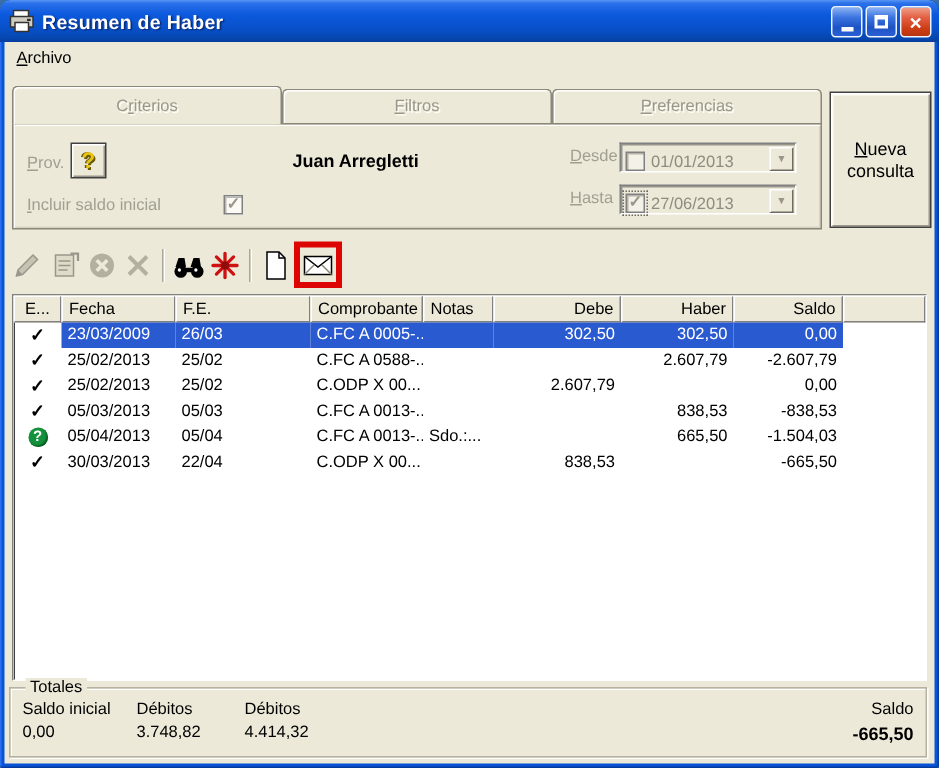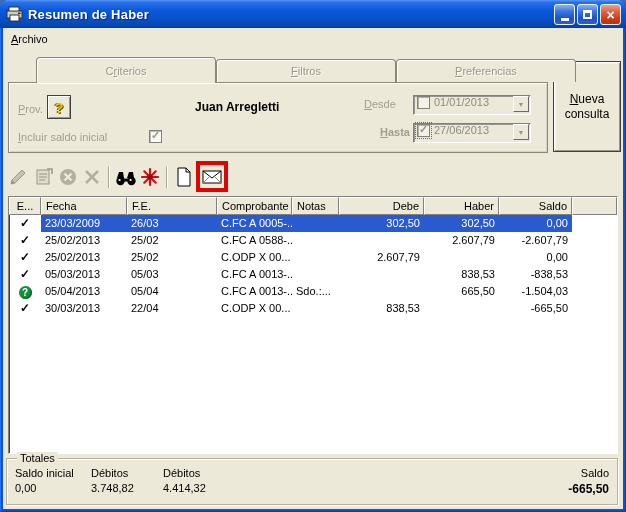--- a/index.html
+++ b/index.html
@@ -28,21 +28,21 @@
 
   .menubar { position:absolute; left:1px; top:1px; width:618px; height:20px; display:flex; align-items:center; }
   .menu-item { padding:2px 7px; }
   .u { text-decoration:underline; }
 
   
   .tab { position:absolute; top:29px; height:25px; background:#ece9d8;
     border:1px solid #8a8778; border-bottom:none; border-radius:4px 4px 0 0;
     box-shadow: inset 1px 1px 0 #fff;
     display:flex; align-items:center; justify-content:center;
-    color:#9a978a; text-shadow:1px 1px 0 #fffef5;margin-left:28px; }
+    color:#9a978a; text-shadow:1px 1px 0 #fffef5; }
   .tab.active { height:26px; z-index:3; }
   .tab.inactive { top:31px; height:23px; z-index:1; }
 
   .panel { position:absolute; left:5px; top:54px; width:540px; height:71px; background:#ece9d8;
     border:1px solid #8a8778; box-shadow: inset 1px 1px 0 #fff, inset -1px -1px 0 #d8d4c2; z-index:2; }
   .dis { color:#a19f91; }
   .lbl { position:absolute; white-space:nowrap; }
 
   .key-btn { position:absolute; left:38px; top:12px; width:24px; height:24px; background:#ece9d8;
     border:1px solid #404040; box-shadow: inset 1px 1px 0 #fff, inset -1px -1px 0 #9a978a;
@@ -54,21 +54,21 @@
     font-family:"Liberation Sans",sans-serif; }
   .prov-name { position:absolute; left:186px; top:17px; font-weight:bold; font-size:12px; }
 
   .cb { display:inline-block; width:13px; height:13px; background:#fbfaf4; border:1px solid #808080;
     box-shadow: inset 1px 1px 0 #58564e66; position:relative; vertical-align:middle; }
   .cb .tick { position:absolute; left:1px; top:-2px; font-size:11px; font-weight:bold; color:#9a978a; }
   .cb.focus { outline:1px dotted #6b6960; outline-offset:1px; }
 
   .date-combo { position:absolute; width:118px; height:20px; background:#ece9d8;
     border:1px solid #808080; border-right-color:#fff; border-bottom-color:#fff;
-    box-shadow: inset 1px 1px 0 #40404080; display:flex; align-items:flex-start; }
+    box-shadow: inset 1px 1px 0 #40404080; display:flex; align-items:flex-end; }
   .date-combo .cb { margin:0 4px 0 3px; background:#f4f2e8; }
   .date-text { flex:1; color:#8e8c7e; }
   .combo-arrow { width:16px; height:16px; margin-right:1px; background:#ece9d8;
     border:1px solid #fff; border-right-color:#6e6c60; border-bottom-color:#6e6c60;
     display:flex; align-items:center; justify-content:center; color:#9a978a; font-size:7px; }
 
   .new-query { position:absolute; left:550px; top:33px; width:68px; height:91px; background:#ece9d8;
     border:1px solid #404040; box-shadow: inset 1px 1px 0 #fff, inset -1px -1px 0 #9a978a, inset 2px 2px 0 #f6f4ea;
     display:flex; flex-direction:column; align-items:center; justify-content:center; line-height:15px; font-size:12px; }
 
@@ -81,21 +81,21 @@
   
   .grid { position:absolute; left:5px; top:168px; width:610px; height:258px; background:#fff;
     border:1px solid #808080; border-right-color:#fff; border-bottom-color:#fff;
     box-shadow: inset 1px 1px 0 #404040; overflow:hidden; }
   .g-head { display:flex; height:18px; background:#ece9d8; }
   .g-h { height:18px; line-height:17px; padding:0 4px; background:#ece9d8;
     border:1px solid #fff; border-right-color:#808080; border-bottom-color:#808080; overflow:hidden; }
   .g-row { display:flex; height:17px; line-height:17px; }
   .g-c { padding:0 4px; overflow:hidden; white-space:nowrap; }
   .c-status{ width:32px; text-align:center; padding:0; }
-  .c-fecha { width:86px; }
+  .c-fecha { width:76px; }
   .c-fe    { width:90px; }
   .c-comp  { width:75px; }
   .c-notas { width:47px; }
   .c-debe  { width:85px; text-align:right; }
   .c-haber { width:75px; text-align:right; }
   .c-saldo { width:73px; text-align:right; }
   .c-fill  { flex:1; }
   .g-row.selected .g-c.hl { background:#2a5ad0; color:#fff; }
   .check-icon { font-weight:bold; font-size:12px; }
   .q-badge { display:inline-block; width:13px; height:13px; border-radius:50%; background:#13913b;
@@ -156,30 +156,30 @@
       <div class="key-btn">
         <span class="key-glyph">?</span>
       </div>
       <span class="prov-name">Juan Arregletti</span>
 
       <span class="lbl dis" style="left:9px; top:48px;"><span class="u">I</span><span>ncluir saldo inicial</span></span>
       <span class="cb" style="position:absolute; left:140px; top:47px;">
           <span class="tick">✓</span>
         </span>
 
-      <span class="lbl dis" style="left:355px; top:15px;text-align:right;"><span class="u">D</span><span>esde</span></span>
+      <span class="lbl dis" style="left:371px; top:15px;text-align:right;"><span class="u">D</span><span>esde</span></span>
       <div class="date-combo" style="left:404px; top:12px;">
         <span class="cb"></span>
         <span class="date-text">01/01/2013</span>
         <span class="combo-arrow">
             <span>▼</span>
           </span>
       </div>
 
-      <span class="lbl dis" style="left:371px; top:43px;font-weight:bold;"><span class="u">H</span><span>asta</span></span>
+      <span class="lbl dis" style="left:371px; top:43px;"><span class="u">H</span><span>asta</span></span>
       <div class="date-combo" style="left:404px; top:40px;">
         <span class="cb focus">
             <span class="tick">✓</span>
           </span>
         <span class="date-text">27/06/2013</span>
         <span class="combo-arrow">
             <span>▼</span>
           </span>
       </div>
     </div>

